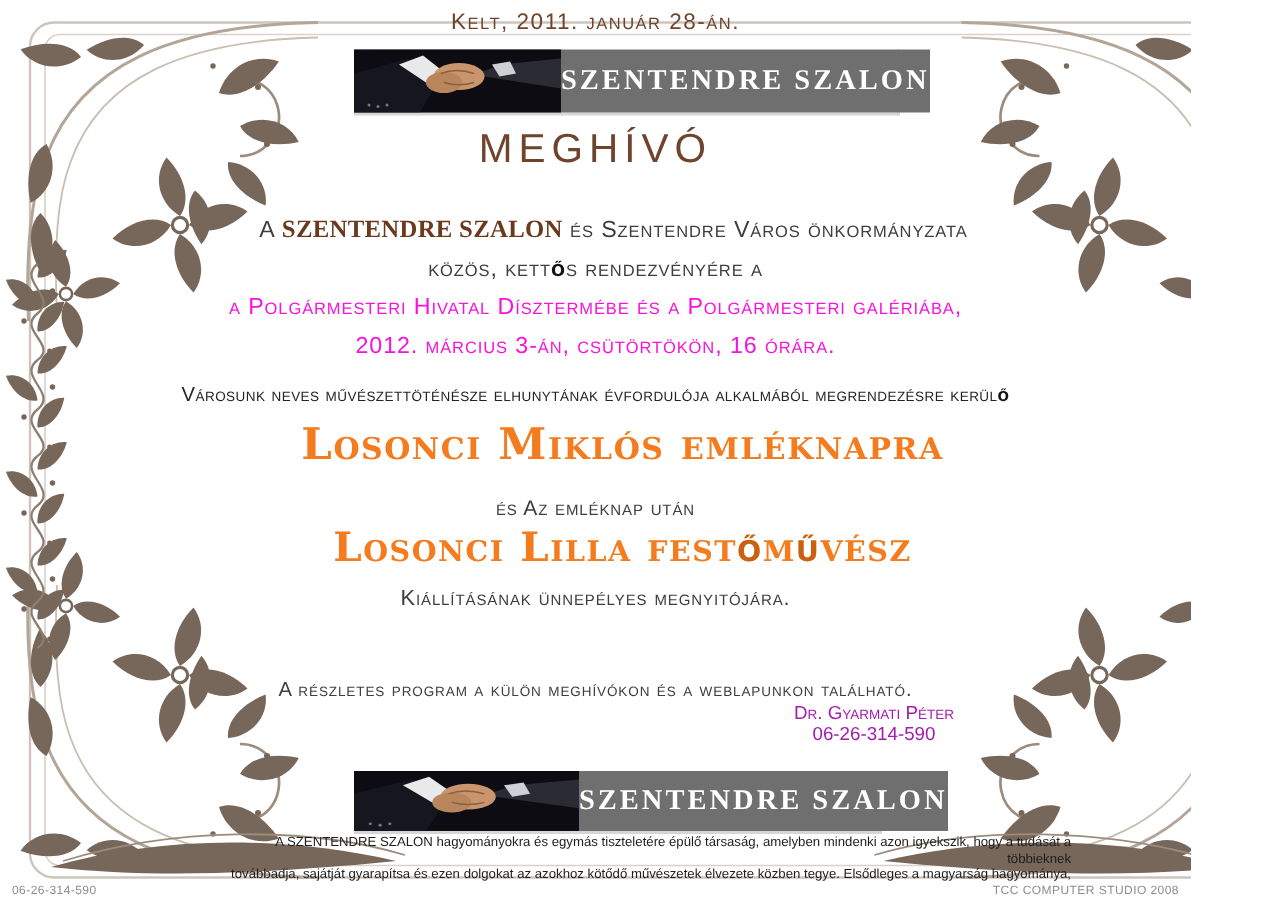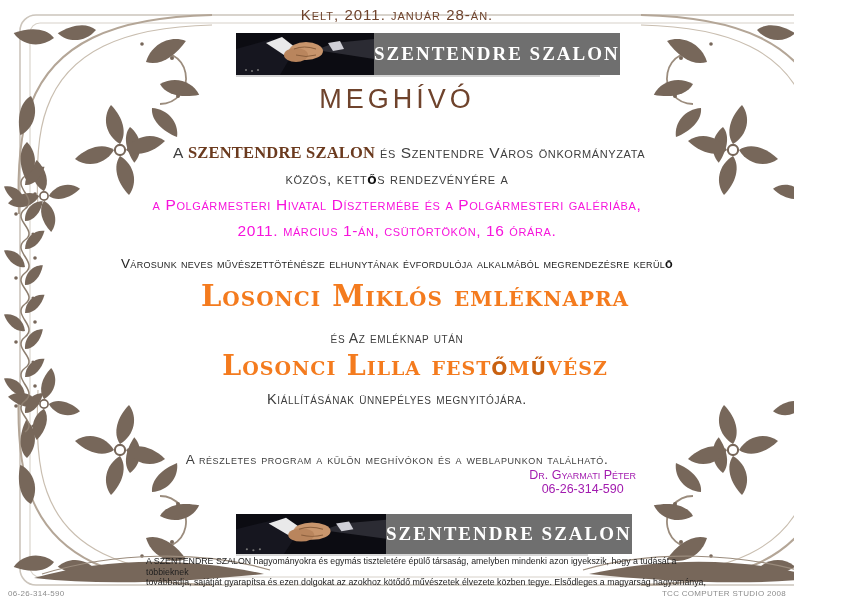--- a/index.html
+++ b/index.html
@@ -50,21 +50,21 @@
   .sg-or { font-weight:800; color:#c96110; font-family:"DejaVu Sans", sans-serif; }
 
   .sign-block { position:absolute; top:468px; right:158px; text-align:center;
                 font-variant:small-caps; color:#a21caf;
                 font-size:12.5px; line-height:14px; }
 
   .line-link { top:497px; font-size:13px; color:#3e3e3e; }
   .line-link a { color:#1414ee; text-decoration:underline; }
 
   .footer { position:absolute; top:556px; left:146px; width:568px;
-            font-size:8.8px; line-height:10.5px; color:#1d1d1d; text-align:left; }
+            font-size:8.8px; line-height:10.5px; color:#1d1d1d; text-align:right; }
 
   .corner-note { position:absolute; bottom:2px; font-size:8px; color:#8d8d8d;
                  letter-spacing:.3px; }
   .corner-note.left  { left:8px; }
   .corner-note.right { right:8px; }
 </style>
 </head>
 <body>
 
 <div class="page">
@@ -155,21 +155,21 @@
       <div class="banner-label">SZENTENDRE SZALON</div>
     </div>
 
     <div class="cline title">MEGHÍVÓ</div>
 
     <div class="cline line-org"><span>A </span><span class="brand">SZENTENDRE SZALON</span><span> és Szentendre Város önkormányzata</span></div>
 
     <div class="cline line-kozos"><span>közös, kett</span><span class="sg">ő</span><span>s rendezvényére a</span></div>
 
     <div class="cline line-venue">a Polgármesteri Hivatal Dísztermébe és a Polgármesteri galériába,</div>
-    <div class="cline line-date2">2011. március 1-án, csütörtökön, 16 órára.</div>
+    <div class="cline line-date2">2012. március 3-án, csütörtökön, 16 órára.</div>
 
     <div class="cline line-varosunk"><span>Városunk neves művészettöténésze elhunytának évfordulója alkalmából megrendezésre kerül</span><span class="sg">ő</span></div>
 
     <div class="cline h-orange h-miklos">Losonci Miklós emléknapra</div>
 
     <div class="cline line-utan">és Az emléknap után</div>
 
     <div class="cline h-orange h-lilla"><span>Losonci Lilla fest</span><span class="sg-or">ő</span><span>m</span><span class="sg-or">ű</span><span>vész</span></div>
 
     <div class="cline line-kiallitas">Kiállításának ünnepélyes megnyitójára.</div>

